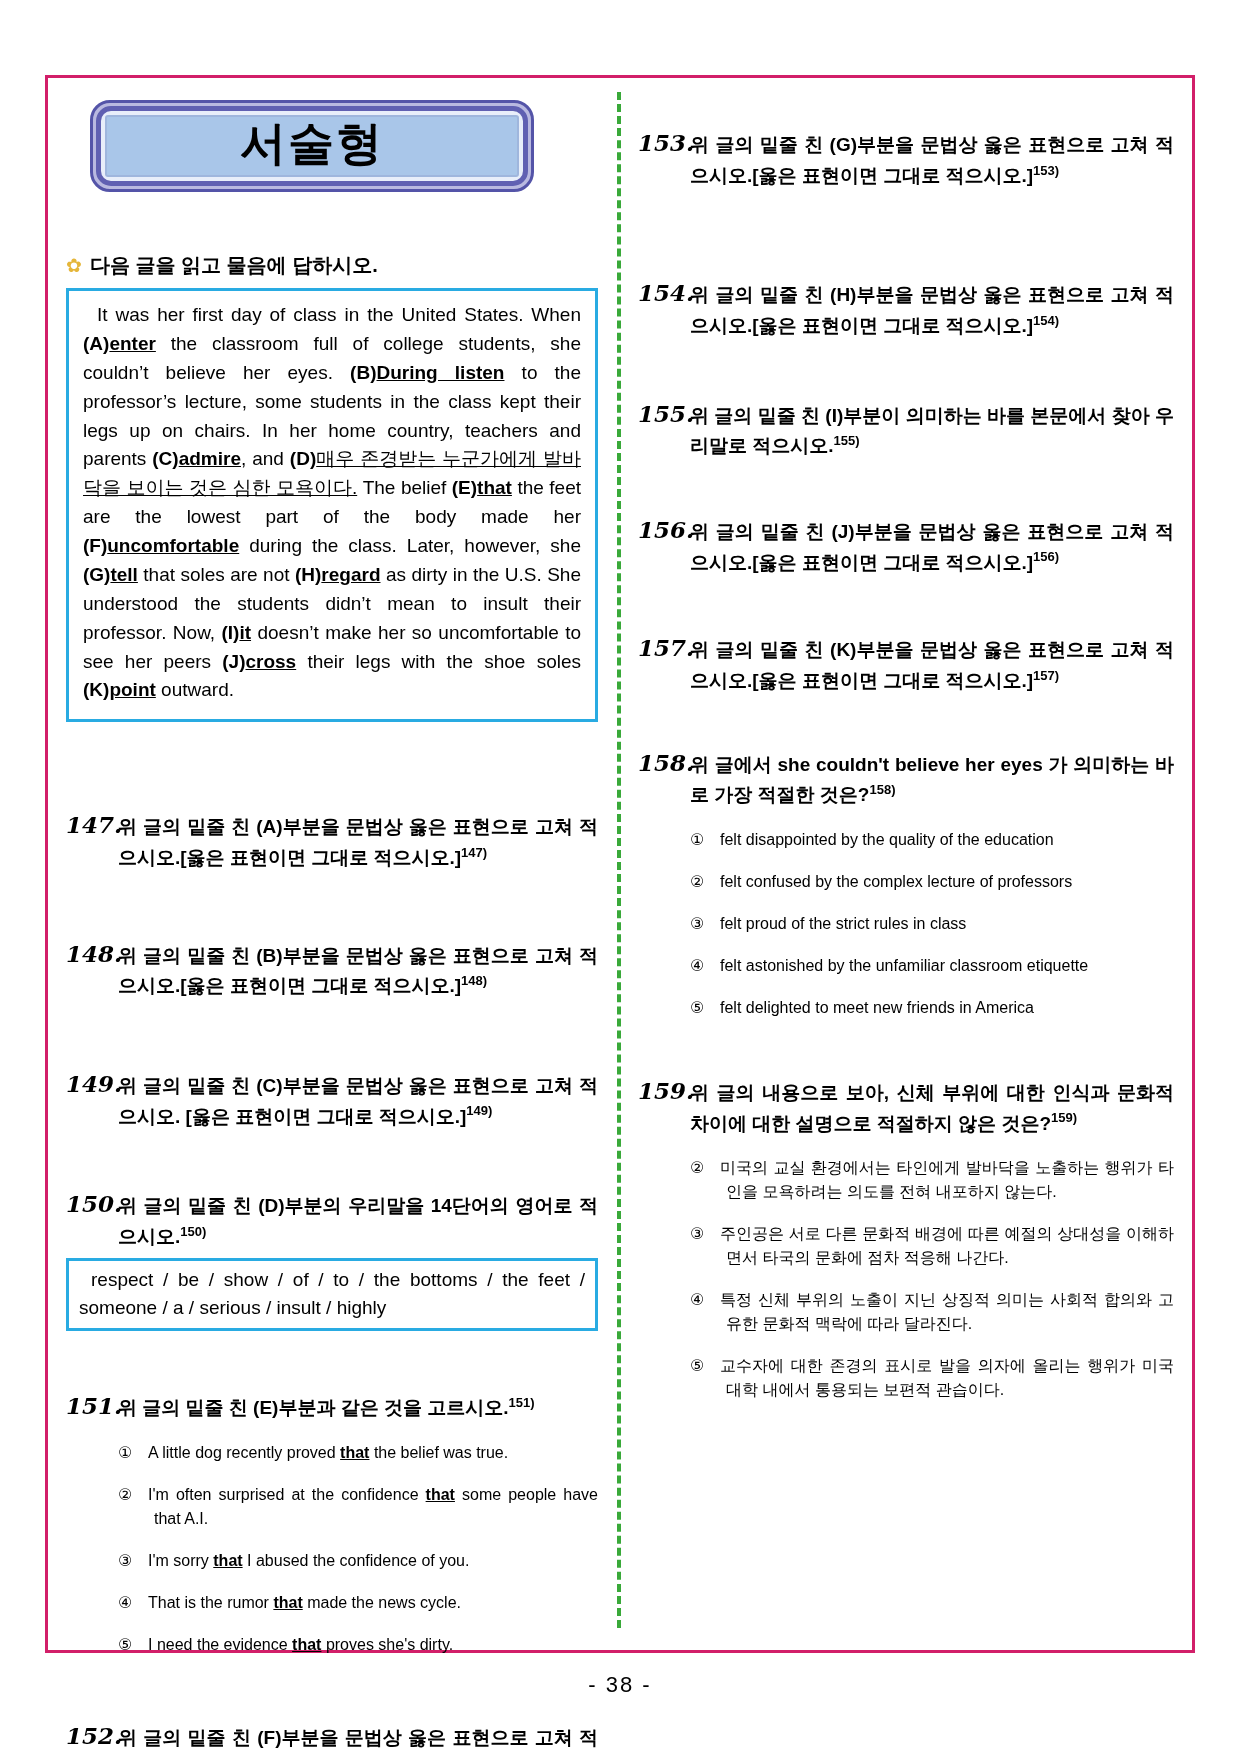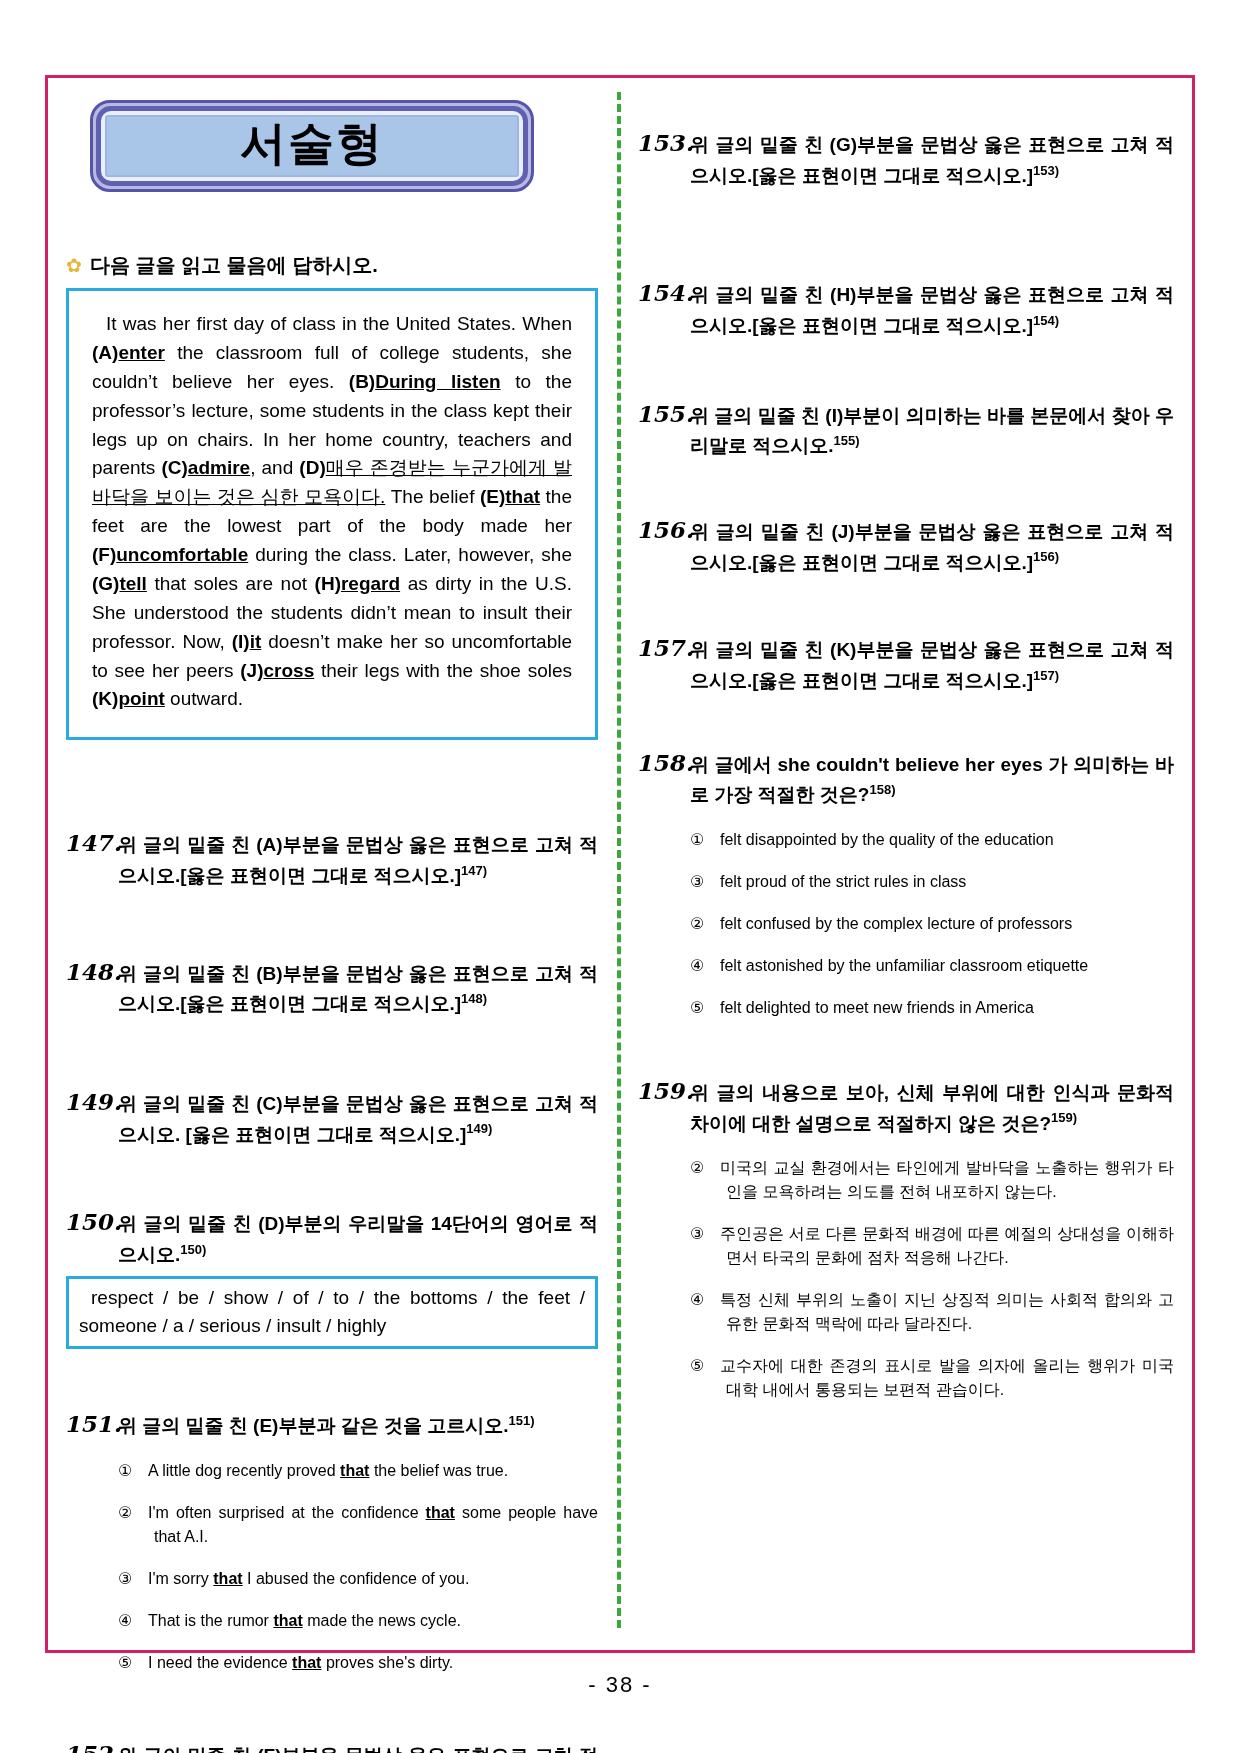--- a/index.html
+++ b/index.html
@@ -36,21 +36,21 @@
     font-family:"Liberation Sans","DejaVu Sans",sans-serif;
   }
 
   .prompt-line { margin-top:60px; font-size:20px; font-weight:bold; }
   .flower { color:#e5b63a; font-size:19px; margin-right:8px; }
 
   .passage-box {
     margin-top:9px; border:3px solid #29abe2; padding:6px 10px 10px 10px;
     font-size:19px; line-height:1.52; text-align:justify;
   }
-  .passage-box p { margin:13px; text-indent:14px; }
+  .passage-box p { margin:4px; text-indent:14px; }
   .b { font-weight:bold; }
   .u { text-decoration:underline; }
 
   .question { padding-left:52px; text-align:justify; font-size:19px; line-height:1.5; }
   .qnum {
     display:inline-block; width:52px; margin-left:-52px;
     font-family:"DejaVu Serif","Liberation Serif",serif;
     font-style:italic; font-weight:bold; font-size:23px;
   }
   .stem { font-weight:600;margin-top:40px; }
@@ -165,22 +165,22 @@
       </div>
 
       <div class="question q157">
         <span class="qnum">157.</span><span class="stem">위 글의 밑줄 친 (K)부분을 문법상 옳은 표현으로 고쳐 적으시오.[옳은 표현이면 그대로 적으시오.]</span><span class="ref">157)</span>
       </div>
 
       <div class="question q158">
         <span class="qnum">158.</span><span class="stem">위 글에서 she couldn't believe her eyes 가 의미하는 바로 가장 적절한 것은?</span><span class="ref">158)</span>
         <ul class="options">
           <li><span class="onum">①</span><span>felt disappointed by the quality of the education</span></li>
+          <li><span class="onum">②</span><span>felt confused by the complex lecture of professors</span></li>
           <li><span class="onum">③</span><span>felt proud of the strict rules in class</span></li>
-          <li><span class="onum">②</span><span>felt confused by the complex lecture of professors</span></li>
           <li><span class="onum">④</span><span>felt astonished by the unfamiliar classroom etiquette</span></li>
           <li><span class="onum">⑤</span><span>felt delighted to meet new friends in America</span></li>
         </ul>
       </div>
 
       <div class="question q159">
         <span class="qnum">159.</span><span class="stem">위 글의 내용으로 보아, 신체 부위에 대한 인식과 문화적 차이에 대한 설명으로 적절하지 않은 것은?</span><span class="ref">159)</span>
         <ul class="options">
           <li><span class="onum">②</span><span>미국의 교실 환경에서는 타인에게 발바닥을 노출하는 행위가 타인을 모욕하려는 의도를 전혀 내포하지 않는다.</span></li>
           <li><span class="onum">③</span><span>주인공은 서로 다른 문화적 배경에 따른 예절의 상대성을 이해하면서 타국의 문화에 점차 적응해 나간다.</span></li>

